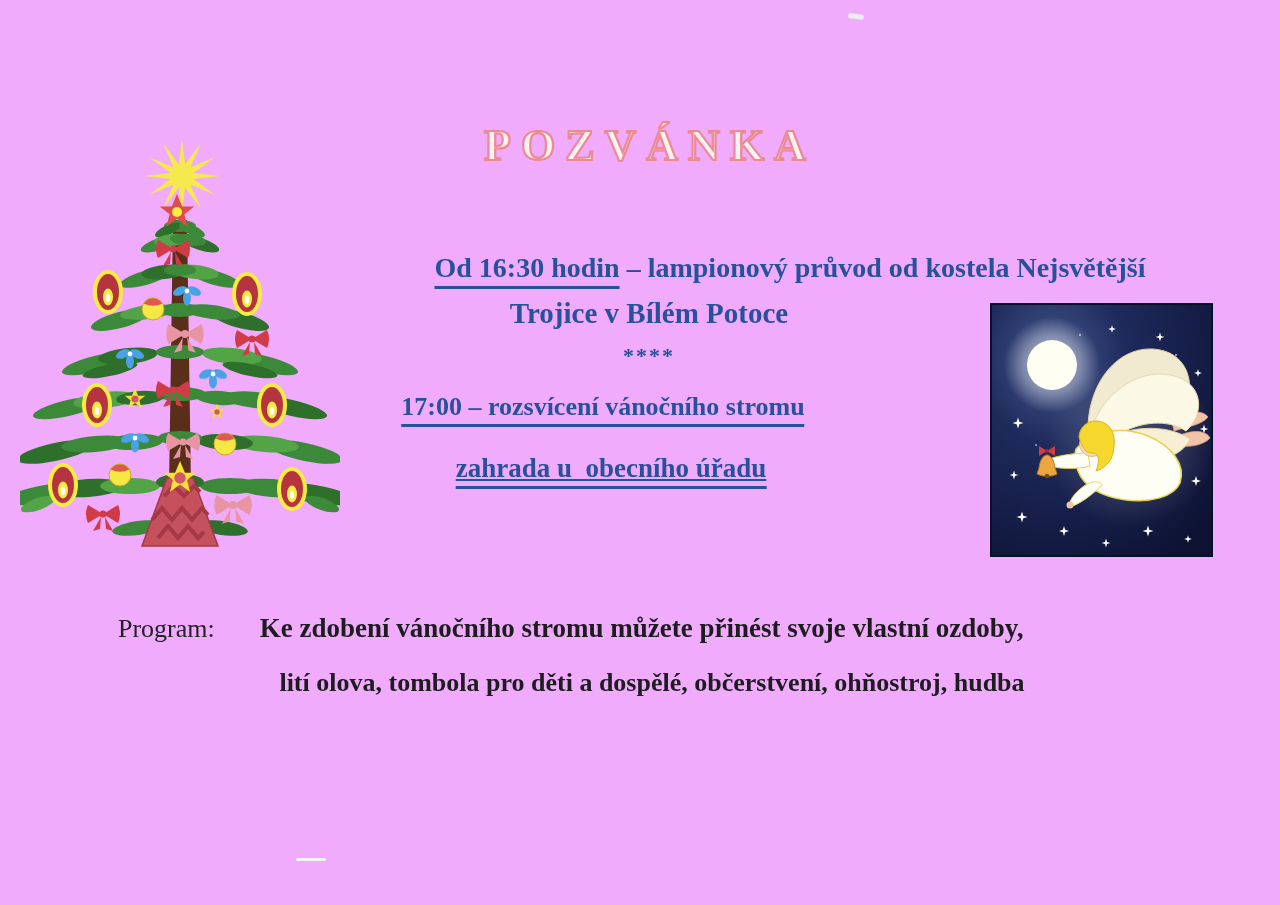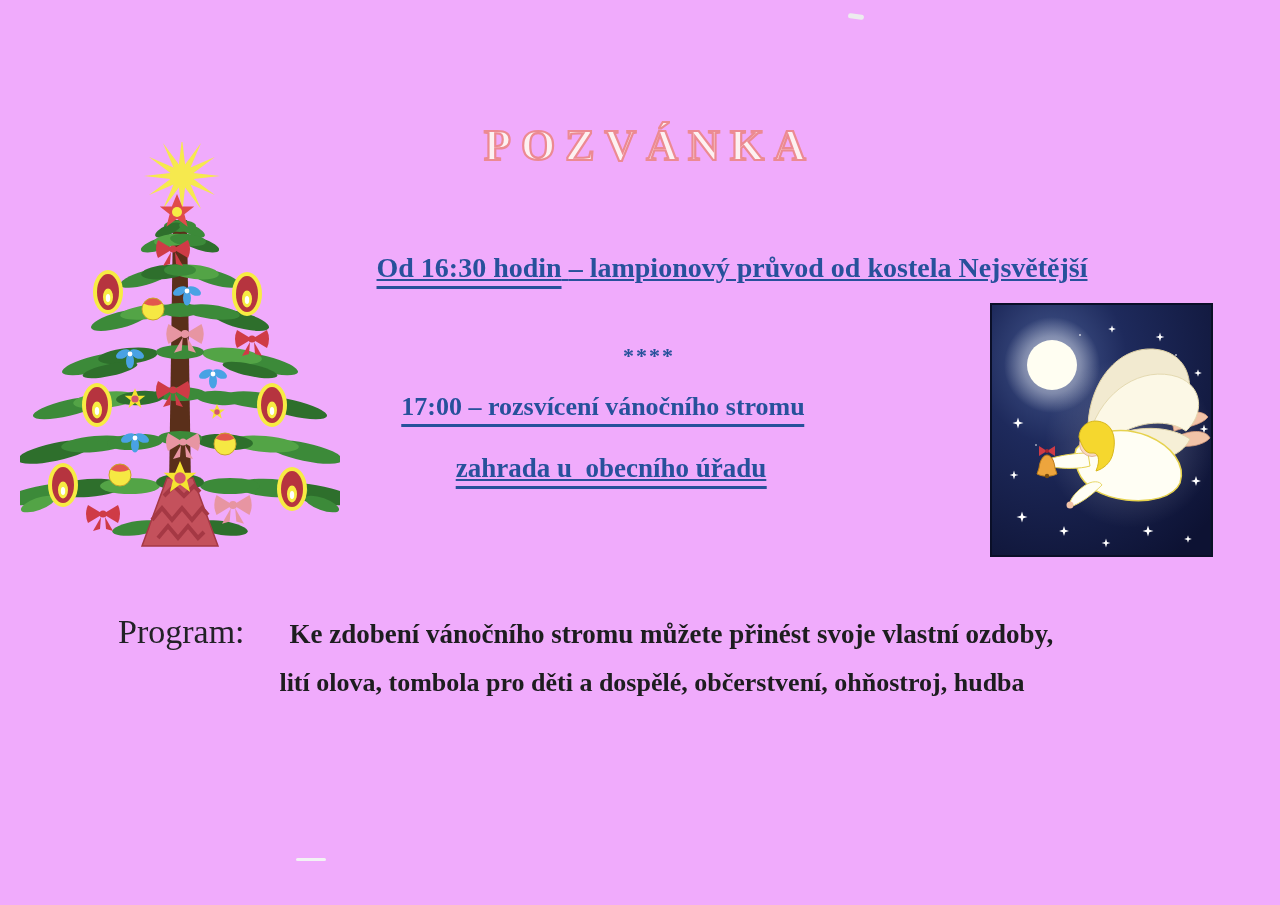--- a/index.html
+++ b/index.html
@@ -17,28 +17,28 @@
   .title-svg { position: absolute; left: 430px; top: 114px; }
 
   .date-line {
     left: 650px; top: 195px;
     font-size: 27px; font-weight: bold; color: #1d1d1f;
   }
 
   .blue { color: #27519b; font-weight: bold; }
   .ul-blue { border-bottom: 3px solid #27519b; padding-bottom: 3px; }
 
-  .event1-line1 { left: 732px; top: 252px; font-size: 28px; text-decoration: underline; }
+  .event1-line1 { left: 790px; top: 252px; font-size: 28px; }
   .event1-line2 { left: 649px; top: 297px; font-size: 29px; }
   .stars-sep    { left: 649px; top: 343px; font-size: 22px; letter-spacing: 2px; }
   .event2-line1 { left: 603px; top: 392px; font-size: 26px; text-align: right; }
   .event2-line2 { left: 611px; top: 453px; font-size: 27px; white-space: pre; text-decoration: underline; }
 
   .program-row { position: absolute; left: 118px; top: 613px; display: flex; align-items: baseline; }
-  .program-label { font-size: 34px; font-weight: normal; color: #222226; }
+  .program-label { font-size: 26px; font-weight: normal; color: #222226; }
   .program-text1 { margin-left: 45px; font-size: 27px; font-weight: bold; color: #1d1d1f; white-space: nowrap; }
   .program-line2 {
     left: 652px; top: 668px;
     font-size: 26px; font-weight: bold; color: #1d1d1f;
   }
 
   .tree-svg  { position: absolute; left: 20px;  top: 142px; }
   .angel-svg { position: absolute; left: 990px; top: 303px; }
 
   .artifact { position: absolute; border-radius: 3px; }
@@ -50,20 +50,21 @@
 
 <div class="page">
 
   <svg class="title-svg" width="440" height="62">
     <text x="220" y="46" text-anchor="middle" font-family="Liberation Serif, serif" font-size="44" font-weight="bold" letter-spacing="10" fill="#fdf1f1" stroke="#ec8a92" stroke-width="2.2">POZVÁNKA</text>
   </svg>
 
 
   <div class="abs centered blue event1-line1"><span class="ul-blue">Od 16:30 hodin</span> <span>– lampionový průvod od kostela Nejsvětější</span></div>
 
+  <div class="abs centered blue event1-line2">Trojice v Bílém Potoce</div>
 
   <div class="abs centered blue stars-sep">****</div>
 
   <div class="abs centered blue event2-line1"><span class="ul-blue">17:00 – rozsvícení vánočního stromu</span></div>
 
   <div class="abs centered blue event2-line2"><span class="ul-blue">zahrada u  obecního úřadu</span></div>
 
   <div class="program-row">
     <span class="program-label">Program:</span>
     <span class="program-text1">Ke zdobení vánočního stromu můžete přinést svoje vlastní ozdoby,</span>

